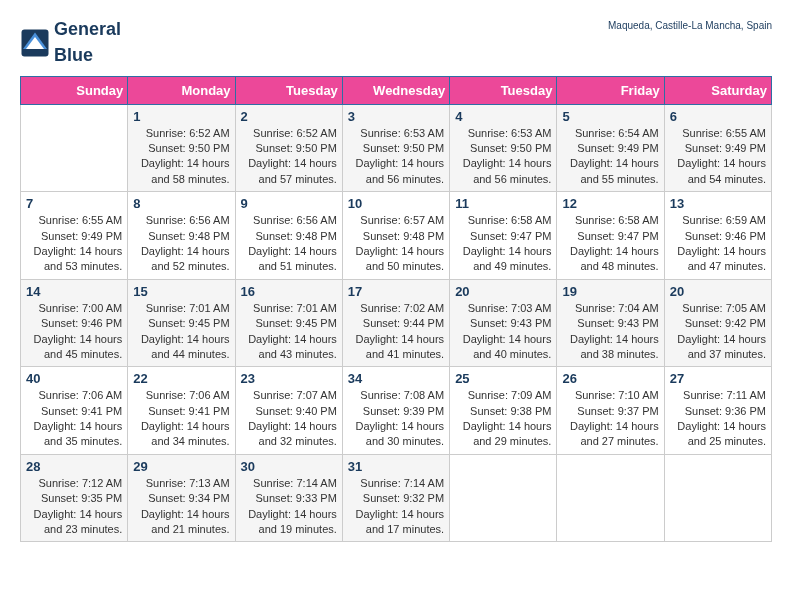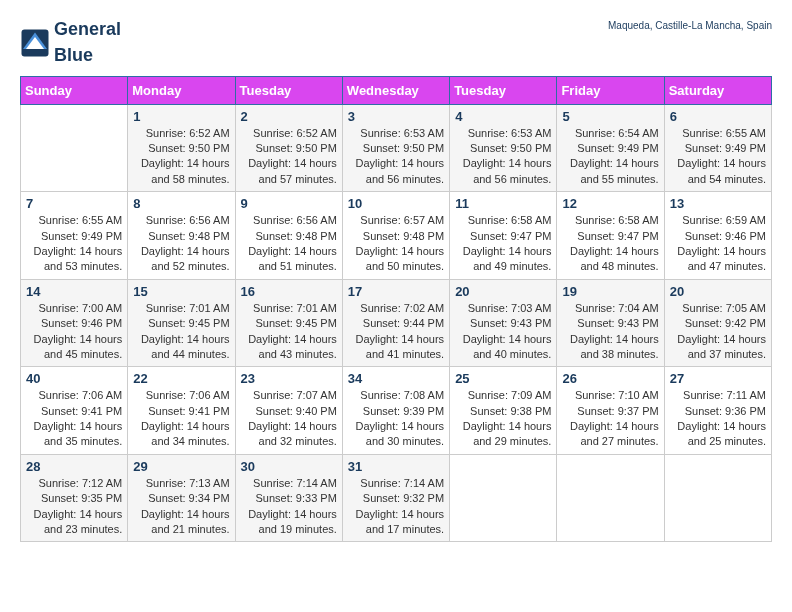--- a/index.html
+++ b/index.html
@@ -51,24 +51,24 @@
       font-size: 10px;
       color: #1a3a5c;
       font-weight: normal;
     }
     table {
       width: 100%;
       border-collapse: collapse;
       font-size: 11px;
     }
     thead tr th {
-      background-color: #d946ef;
+      background-color: #ec4899;
       color: #fff;
       padding: 6px 4px;
-      text-align: left;
+      text-align: right;
       font-size: 13px;
       font-weight: bold;
       border: 1px solid #2e6da4;
     }
     tbody tr td {
       border: 1px solid #ccc;
       vertical-align: top;
       padding: 4px 5px;
       min-height: 80px;
       width: 14.28%;

